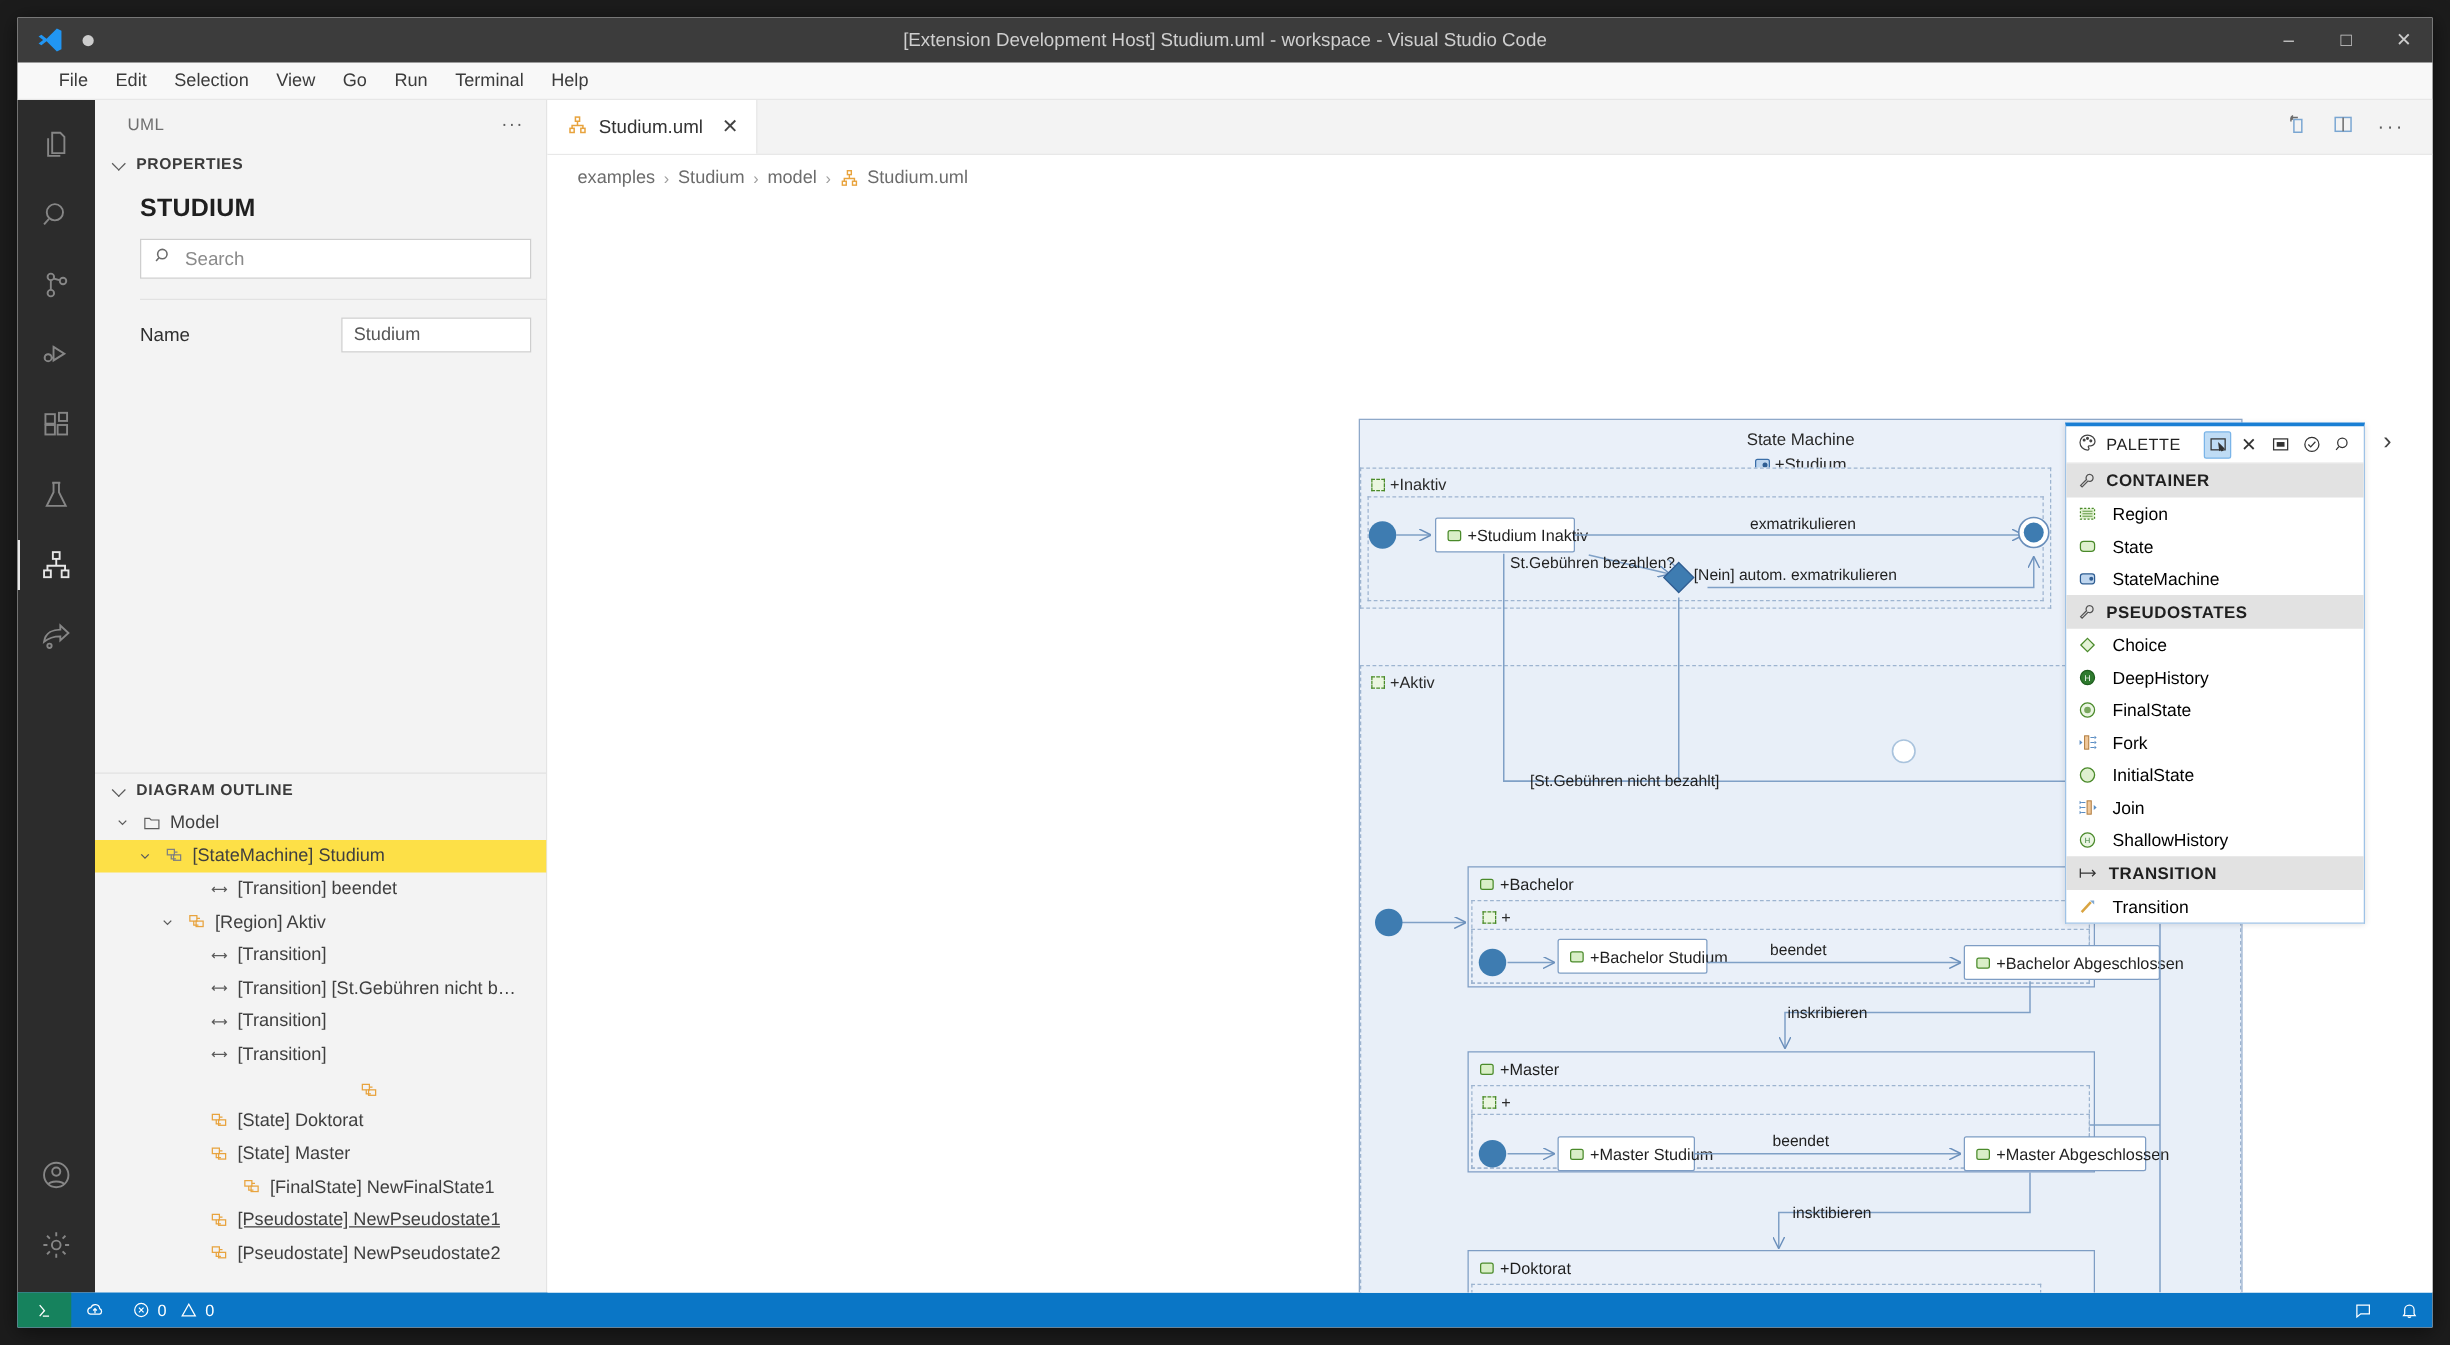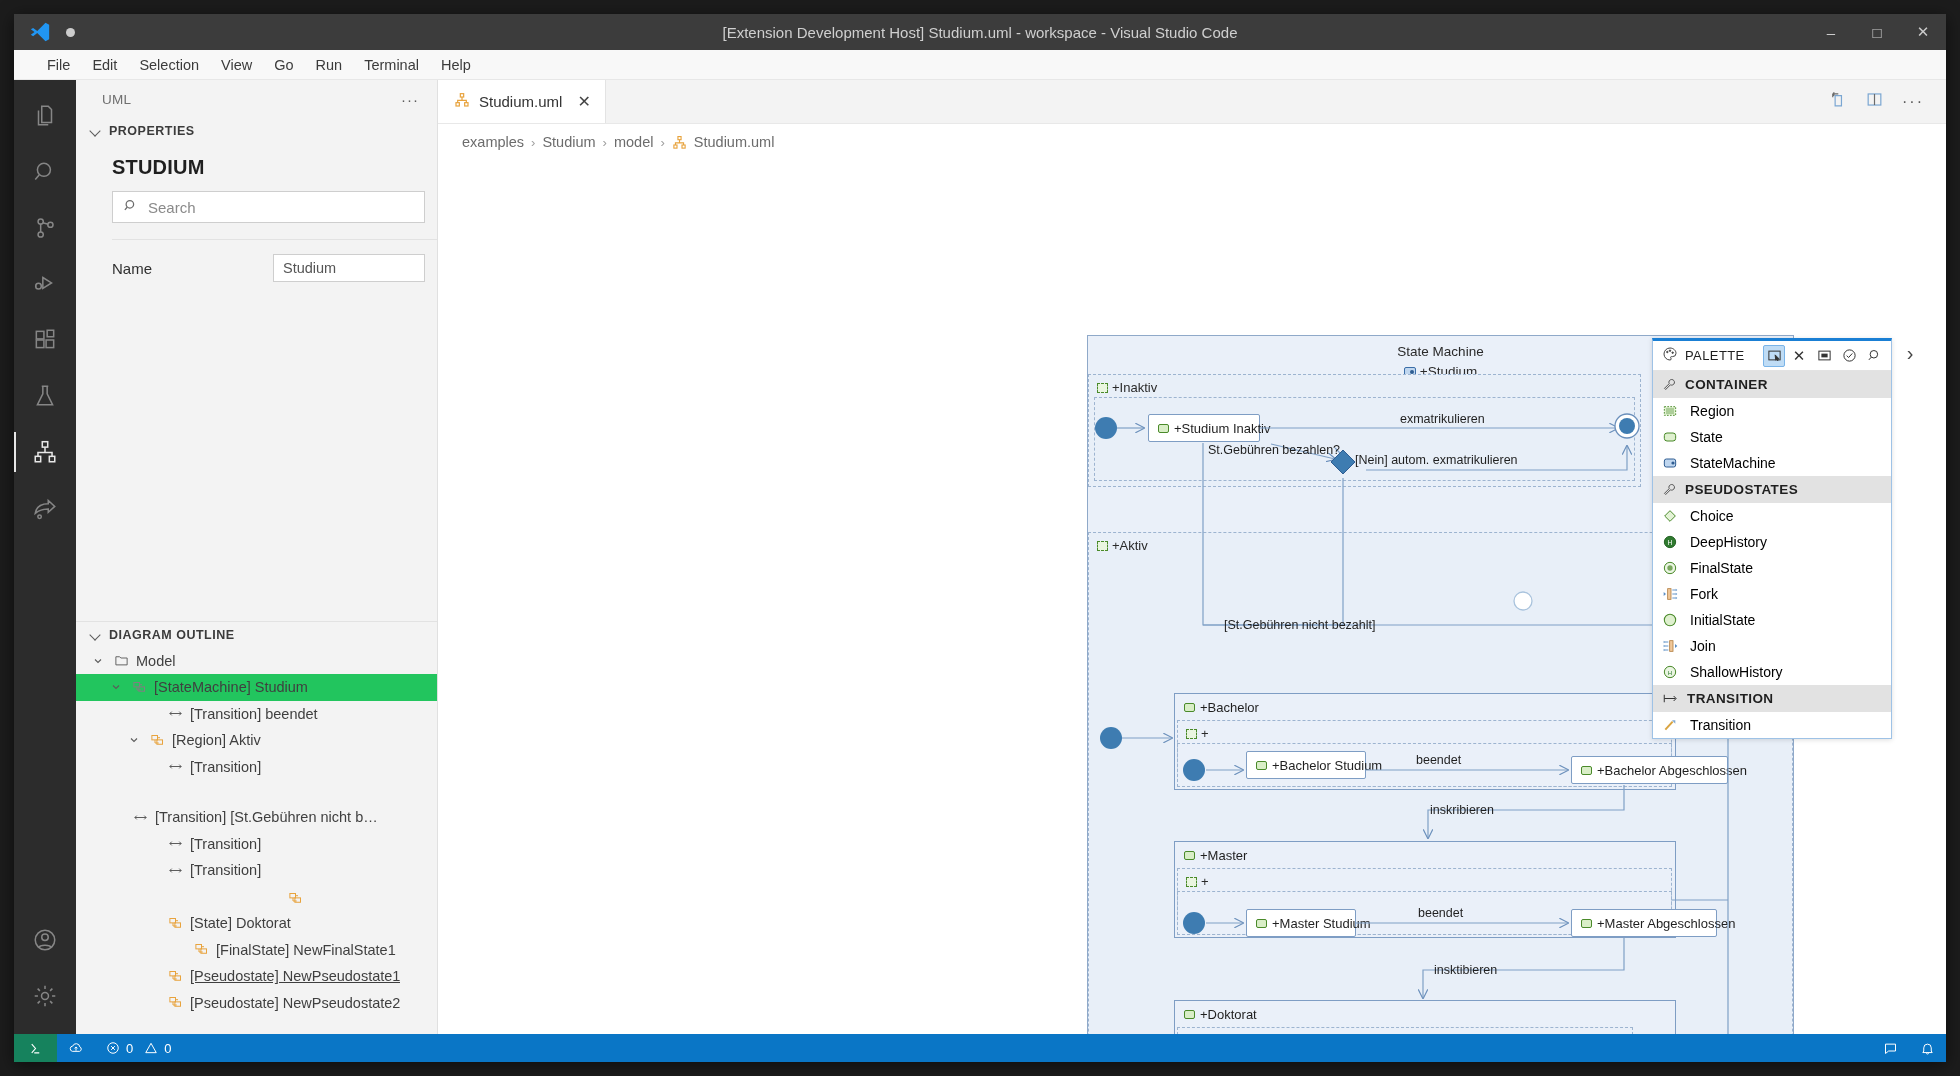--- a/index.html
+++ b/index.html
@@ -97,21 +97,21 @@
     margin-left:auto; width: 152px; height: 28px; border:1px solid #cecece; background:#fff;
     font-size:14.5px; color:#555; padding: 0 9px; outline:none;
     font-family:"Liberation Sans", sans-serif;
   }
   .outline-sec { margin-top: auto; }
   .outline-top-sep { border-top:1px solid #e2e2e2; }
   .tree { padding-bottom: 18px; font-size:14.5px; color:#3f3f3f; }
   .tree-row {
     display:flex; align-items:center; gap:6px; height: 26.5px; padding-left: 0; white-space:nowrap; overflow:hidden;
   }
-  .tree-row.selected { background:#22c55e; }
+  .tree-row.selected { background:#fde047; }
   .tree-row .twisty { width:16px; display:flex; align-items:center; justify-content:center; }
   .tree-row .ticon { width:18px; display:flex; align-items:center; justify-content:center; flex:0 0 18px;}
   .tree-label { overflow:hidden; text-overflow:clip; }
 
   
   .editor { flex:1; display:flex; flex-direction:column; min-width:0; background:#ffffff; }
   .tabsbar { height: 44px; flex:0 0 44px; background:#f3f3f3; display:flex; align-items:stretch; border-bottom:1px solid #e8e8e8;}
   .tab {
     display:flex; align-items:center; gap:9px; padding: 0 14px 0 16px; background:#ffffff;
     border-right:1px solid #e3e3e3; font-size:15px; color:#333; min-width: 140px;
@@ -399,21 +399,21 @@
             </div>
             <div class="tree-row" style="padding-left: 68px;">
               <span class="twisty"></span>
               <span class="ticon">
                 <svg width="15" height="15" viewBox="0 0 24 24" fill="none" stroke="#5c5c5c" stroke-width="1.6">
                   <path d="M3 12h18M6 9l-3 3 3 3M18 9l3 3-3 3"></path>
                 </svg>
               </span>
               <span class="tree-label">[Transition]</span>
             </div>
-            <div class="tree-row" style="padding-left: 33px; margin-top: 24px;">
+            <div class="tree-row" style="padding-left: 68px;">
               <span class="twisty"></span>
               <span class="ticon">
                 <svg width="15" height="15" viewBox="0 0 24 24" fill="none" stroke="#5c5c5c" stroke-width="1.6">
                   <path d="M3 12h18M6 9l-3 3 3 3M18 9l3 3-3 3"></path>
                 </svg>
               </span>
               <span class="tree-label">[Transition] [St.Gebühren nicht b…</span>
             </div>
             <div class="tree-row" style="padding-left: 68px;">
               <span class="twisty"></span>
@@ -447,20 +447,31 @@
             <div class="tree-row" style="padding-left: 68px;">
               <span class="twisty"></span>
               <span class="ticon">
                 <svg width="15" height="15" viewBox="0 0 24 24" fill="none" stroke="#e8a33d" stroke-width="1.6">
                   <rect x="3" y="4" width="9" height="7"></rect>
                   <rect x="11" y="11" width="9" height="7"></rect>
                   <path d="M12 7.5h4M8 11v5h6"></path>
                 </svg>
               </span>
               <span class="tree-label">[State] Doktorat</span>
+            </div>
+            <div class="tree-row" style="padding-left: 68px;">
+              <span class="twisty"></span>
+              <span class="ticon">
+                <svg width="15" height="15" viewBox="0 0 24 24" fill="none" stroke="#e8a33d" stroke-width="1.6">
+                  <rect x="3" y="4" width="9" height="7"></rect>
+                  <rect x="11" y="11" width="9" height="7"></rect>
+                  <path d="M12 7.5h4M8 11v5h6"></path>
+                </svg>
+              </span>
+              <span class="tree-label">[State] Master</span>
             </div>
             <div class="tree-row" style="padding-left: 94px;">
               <span class="twisty"></span>
               <span class="ticon">
                 <svg width="15" height="15" viewBox="0 0 24 24" fill="none" stroke="#e8a33d" stroke-width="1.6">
                   <rect x="3" y="4" width="9" height="7"></rect>
                   <rect x="11" y="11" width="9" height="7"></rect>
                   <path d="M12 7.5h4M8 11v5h6"></path>
                 </svg>
               </span>

